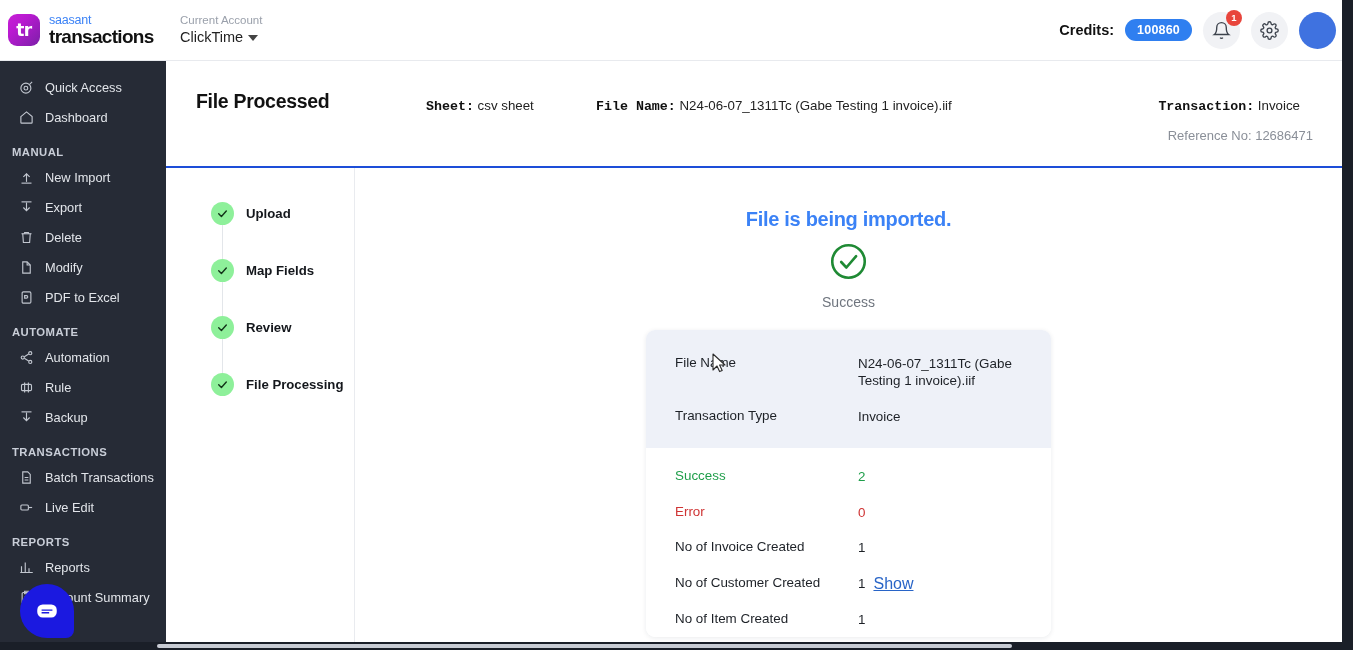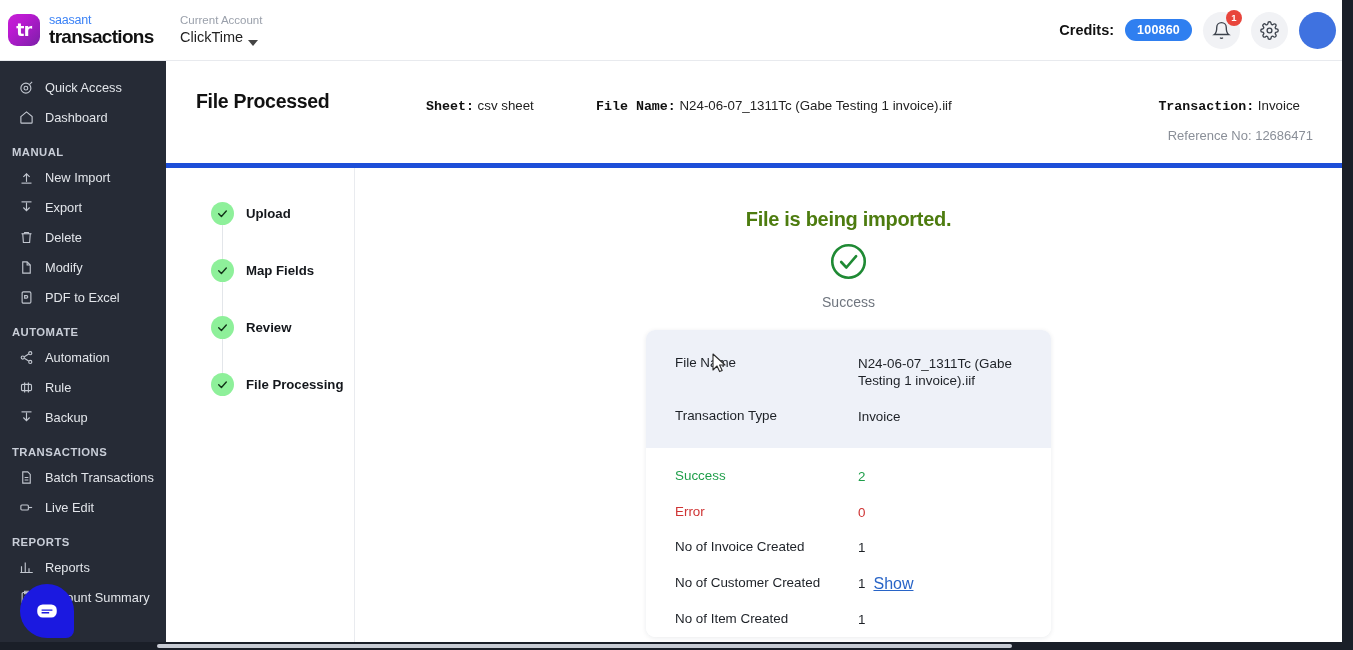--- a/index.html
+++ b/index.html
@@ -31,21 +31,21 @@
     display: flex; align-items: center; justify-content: center;
     color: #fff; font-weight: 700; font-size: 17px; letter-spacing: -.5px;
     font-family: "DejaVu Sans", sans-serif;
   }
   .brand-text { line-height: 1.0; }
   .brand-text .b1 { font-size: 12.5px; font-weight: 400; color: #3b82f6; letter-spacing: -.2px; display:block; }
   .brand-text .b2 { font-size: 19px; font-weight: 700; color: #111; letter-spacing: -.7px; display:block; margin-top:1px;}
 
   .acct { margin-left: 14px; line-height: 1.15; }
   .acct .lbl { font-size: 11.5px; color: #9aa0ab; }
-  .acct .val-row { display: flex; align-items: flex-end; gap: 5px; margin-top: 2px; }
+  .acct .val-row { display: flex; align-items: center; gap: 5px; margin-top: 2px; }
   .acct .val { font-size: 14.5px; color: #222; }
   .caret { width: 0; height: 0; border-left: 5px solid transparent; border-right: 5px solid transparent; border-top: 6px solid #444; }
 
   .top-right { margin-left: auto; display: flex; align-items: center; gap: 11px; padding-right: 17px; }
   .credits-lbl { font-size: 14.5px; font-weight: 700; color: #111; }
   .credits-pill {
     background: #2f7ff0; color: #fff; font-size: 12.5px; font-weight: 600;
     padding: 4px 12px; border-radius: 20px; letter-spacing: .2px;
   }
   .icon-btn {
@@ -84,21 +84,21 @@
     border-radius: 50% 50% 8px 50%;
     display: flex; align-items: center; justify-content: center;
   }
 
   
   .content {
     position: absolute; top: 61px; left: 166px;
     width: 1176px; height: 589px; background: #fff;
   }
   .page-head {
-    position: relative; height: 107px; border-bottom: 5px solid #1d4ed8;
+    position: relative; height: 107px; border-bottom: 2px solid #1d4ed8;
   }
   .page-title {
     position: absolute; left: 30px; top: 29px;
     font-size: 19.5px; font-weight: 700; color: #111; letter-spacing: -.3px;
   }
   .head-meta { position: absolute; font-size: 13.3px; color: #222; white-space: nowrap; }
   .head-meta b { font-weight: 700; color: #111; font-family: Liberation Mono, monospace; }
   .meta-sheet { left: 260px; top: 37px; }
   .meta-file  { left: 430px; top: 37px; }
   .meta-txn   { right: 42px; top: 37px; }
@@ -114,21 +114,21 @@
     width: 23px; height: 23px; border-radius: 50%; background: #8ef09a;
     display: flex; align-items: center; justify-content: center; z-index: 2; flex:0 0 23px;
   }
   .step-label { font-size: 13.2px; font-weight: 700; color: #14171c; }
   .step-line {
     position: absolute; left: 39px; top: 57px; width: 1px; height: 170px; background: #e3e6ea; z-index: 1;
   }
 
   .result-col { flex: 1; position: relative; }
   .result-title {
-    text-align: center; font-size: 20px; font-weight: 700; color: #4d7c0f;
+    text-align: center; font-size: 20px; font-weight: 700; color: #3b82f6;
     margin-top: 40px; letter-spacing: -.3px;
   }
   .status-circle { margin: 11px auto 0; width: 39px; height: 39px; }
   .status-text { text-align: center; font-size: 14px; color: #6f757e; margin-top: 13px; }
 
   .info-card {
     width: 405px; margin: 20px auto 0; border-radius: 9px;
     background: #fff; overflow: hidden;
     box-shadow: 0 1px 5px rgba(20,30,60,.09);
   }

